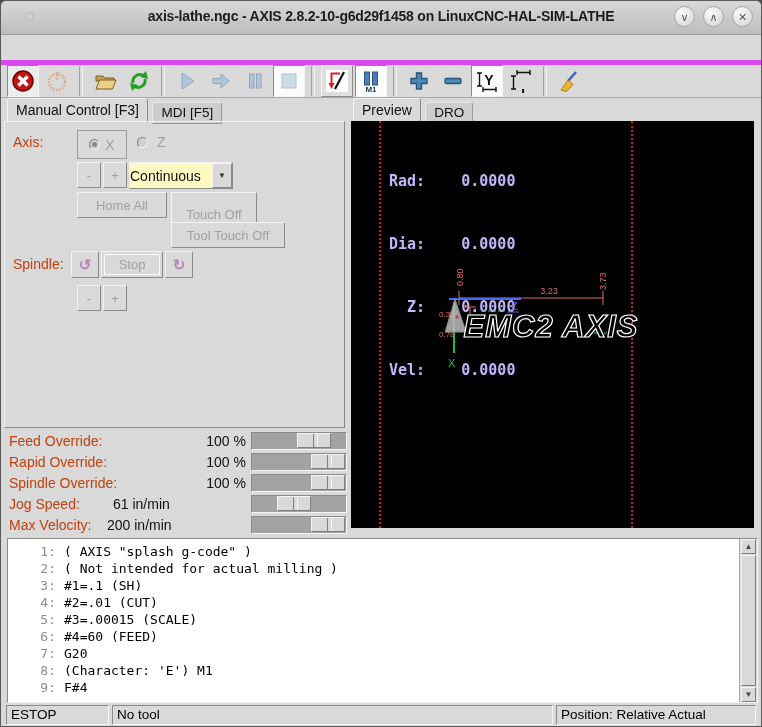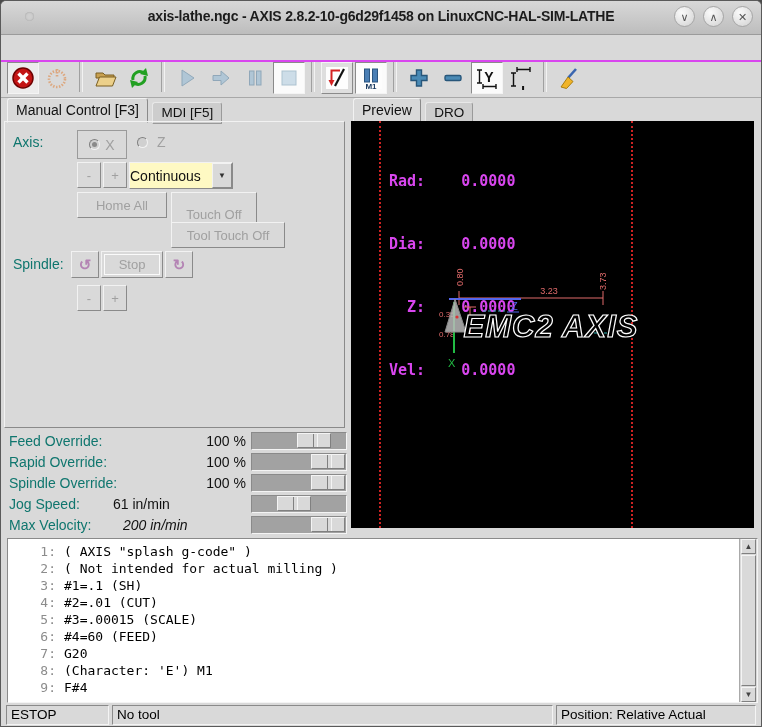--- a/index.html
+++ b/index.html
@@ -18,41 +18,41 @@
           border:1px solid #a5a5a5;color:#555;font-size:11px;line-height:20px;
           text-align:center;box-sizing:border-box;}
   #btn-min{right:66px}#btn-max{right:37px}#btn-close{right:8px}
   
   #menubar{position:absolute;left:0;top:33px;width:100%;height:26px;background:#d9d9d9;
            border-bottom:1px solid #c2c2c2;}
   .menu-item{display:inline-block;padding:4px 9px 3px 9px;font-size:14px;color:#111;}
   .menu-item::first-letter{text-decoration:underline;}
   
   #toolbar{position:absolute;left:0;top:59px;width:100%;height:38px;background:#d9d9d9;
-           border-top:2px solid #d946ef;border-bottom:1px solid #a8a8a8;
-           display:flex;align-items:flex-start;padding-left:5px;box-sizing:border-box;}
+           border-top:5px solid #d946ef;border-bottom:1px solid #a8a8a8;
+           display:flex;align-items:center;padding-left:5px;box-sizing:border-box;}
   .tbtn{width:32px;height:32px;display:flex;align-items:center;justify-content:center;
         border:1px solid transparent;margin:0 1px;box-sizing:border-box;background:transparent;}
   .tbtn.raised{border-color:#f4f4f4 #8a8a8a #8a8a8a #f4f4f4;background:#dedede;}
   .tbtn.pressed{border-color:#8a8a8a #f4f4f4 #f4f4f4 #8a8a8a;background:#ececec;}
   .tbtn.pressed-white{border-color:#8a8a8a #f4f4f4 #f4f4f4 #8a8a8a;background:#fbfbfb;}
   .tbtn.disabled svg{opacity:.55;}
   .tb-sep{width:2px;height:30px;margin:0 5px;border-left:1px solid #a0a0a0;border-right:1px solid #f2f2f2;}
   
   #main{position:absolute;left:0;top:97px;width:762px;height:440px;}
   .tab{display:inline-block;font-size:14px;color:#111;background:#d9d9d9;
        border:1px solid;border-color:#f2f2f2 #8a8a8a transparent #f2f2f2;
        padding:3px 8px 4px 8px;border-radius:3px 3px 0 0;position:relative;}
   .tab.inactive{padding:2px 8px 3px 8px;background:#cdcdcd;top:2px;
                 border-color:#e8e8e8 #9a9a9a #9a9a9a #e8e8e8;font-size:13.5px;}
   #left-tabs{position:absolute;left:6px;top:0;}
   #right-tabs{position:absolute;left:352px;top:0;}
   #left-panel{position:absolute;left:3px;top:23px;width:341px;height:307px;
               border:1px solid;border-color:#f2f2f2 #8a8a8a #8a8a8a #f2f2f2;box-sizing:border-box;}
-  .lbl{position:absolute;font-size:14px;color:#0f766e;}
+  .lbl{position:absolute;font-size:14px;color:#c2410c;}
   .btn{position:absolute;font-size:13px;display:flex;align-items:center;justify-content:center;
        background:#d9d9d9;border:1px solid;border-color:#f2f2f2 #8a8a8a #8a8a8a #f2f2f2;
        box-sizing:border-box;color:#111;}
   .btn.disabled{color:#a0a0a0;}
   .radio{display:inline-block;width:11px;height:11px;border-radius:50%;box-sizing:border-box;
          border:1px solid;border-color:#808080 #f2f2f2 #f2f2f2 #808080;background:#d0d0d0;
          vertical-align:-1px;margin-right:5px;position:relative;}
   .radio.sel::after{content:"";position:absolute;left:2px;top:2px;width:5px;height:5px;
                     border-radius:50%;background:#8a8a8a;}
   #axis-x-box{position:absolute;left:72px;top:8px;width:48px;height:27px;
@@ -75,21 +75,21 @@
   .sval.la{width:140px;text-align:left;}
   .trough{position:absolute;left:250px;top:1px;width:96px;height:18px;background:#a2a2a2;
           border:1px solid;border-color:#8a8a8a #f4f4f4 #f4f4f4 #8a8a8a;box-sizing:border-box;}
   .shandle{position:absolute;top:0px;width:34px;height:15px;background:#d9d9d9;
            border:1px solid;border-color:#f4f4f4 #808080 #808080 #f4f4f4;box-sizing:border-box;}
   .shandle::after{content:"";position:absolute;left:15px;top:0;width:3px;height:100%;
            border-left:1px solid #808080;border-right:1px solid #f4f4f4;}
   
   #canvas{position:absolute;left:350px;top:23px;width:403px;height:407px;background:#000;}
   #dro-block{position:absolute;left:38px;top:8px;font-family:"DejaVu Sans Mono",monospace;
-             font-size:15px;font-weight:bold;color:#d946ef;line-height:21px;white-space:pre;}
+             font-size:15px;font-weight:bold;color:#c4b5fd;line-height:21px;white-space:pre;}
   .reddot{position:absolute;top:0;bottom:0;width:0;border-left:2px dotted #cc2222;}
   
   #gcode{position:absolute;left:6px;top:537px;width:751px;height:165px;background:#fff;
          border:1px solid;border-color:#8a8a8a #f4f4f4 #f4f4f4 #8a8a8a;box-sizing:border-box;}
   #gcode-lines{position:absolute;left:0;top:4px;right:18px;font-family:"DejaVu Sans Mono",monospace;
                font-size:13px;line-height:17px;}
   .gline{display:flex;white-space:pre;}
   .gnum{width:48px;text-align:right;color:#8c8c8c;flex:none;}
   .gtext{margin-left:8px;color:#000;}
   #gscroll{position:absolute;right:0px;top:0px;bottom:0px;width:17px;background:#d9d9d9;
@@ -295,21 +295,21 @@
       </div>
       <div class="srow" style="top:63px;">
         <span class="lbl">Jog Speed:</span>
         <span class="sval la" style="left:112px;">61 in/min</span>
         <div class="trough">
             <div class="shandle" style="left:25px;"></div>
           </div>
       </div>
       <div class="srow" style="top:84px;">
         <span class="lbl">Max Velocity:</span>
-        <span class="sval la" style="left:122px;font-style:italic;">200 in/min</span>
+        <span class="sval la" style="left:106px;">200 in/min</span>
         <div class="trough">
             <div class="shandle" style="left:59px;"></div>
           </div>
       </div>
     </div>
 
     <div id="right-tabs">
       <span class="tab">Preview</span>
       <span class="tab inactive">DRO</span>
     </div>

